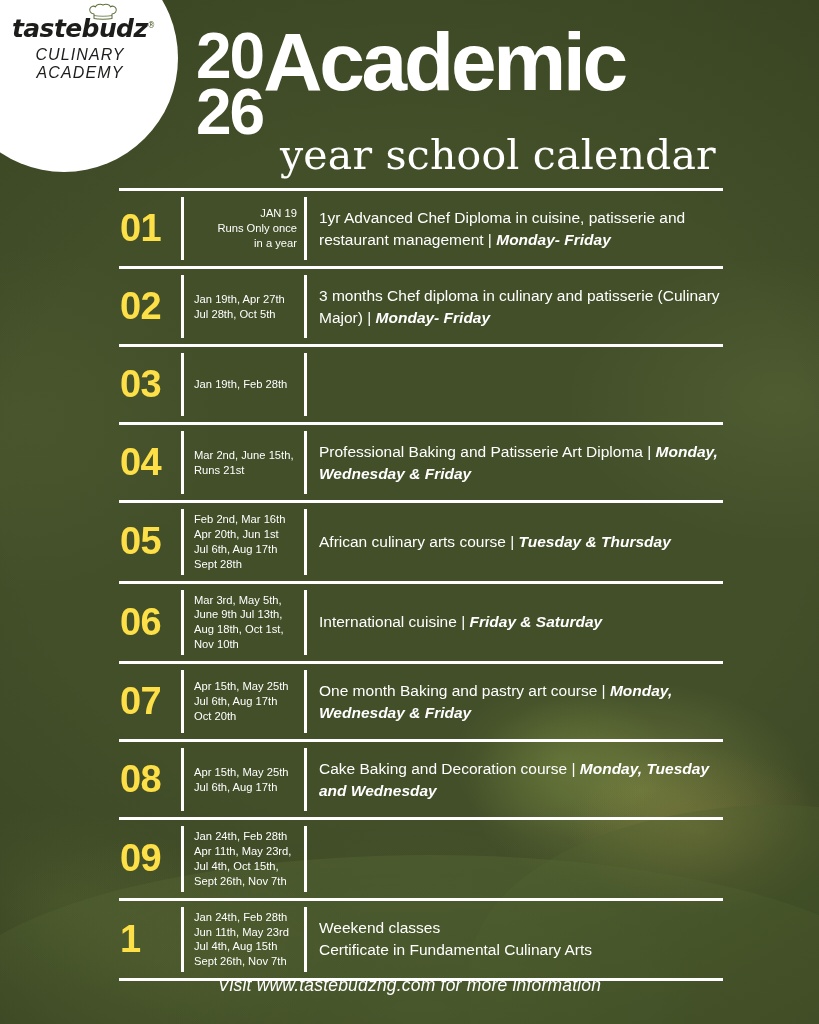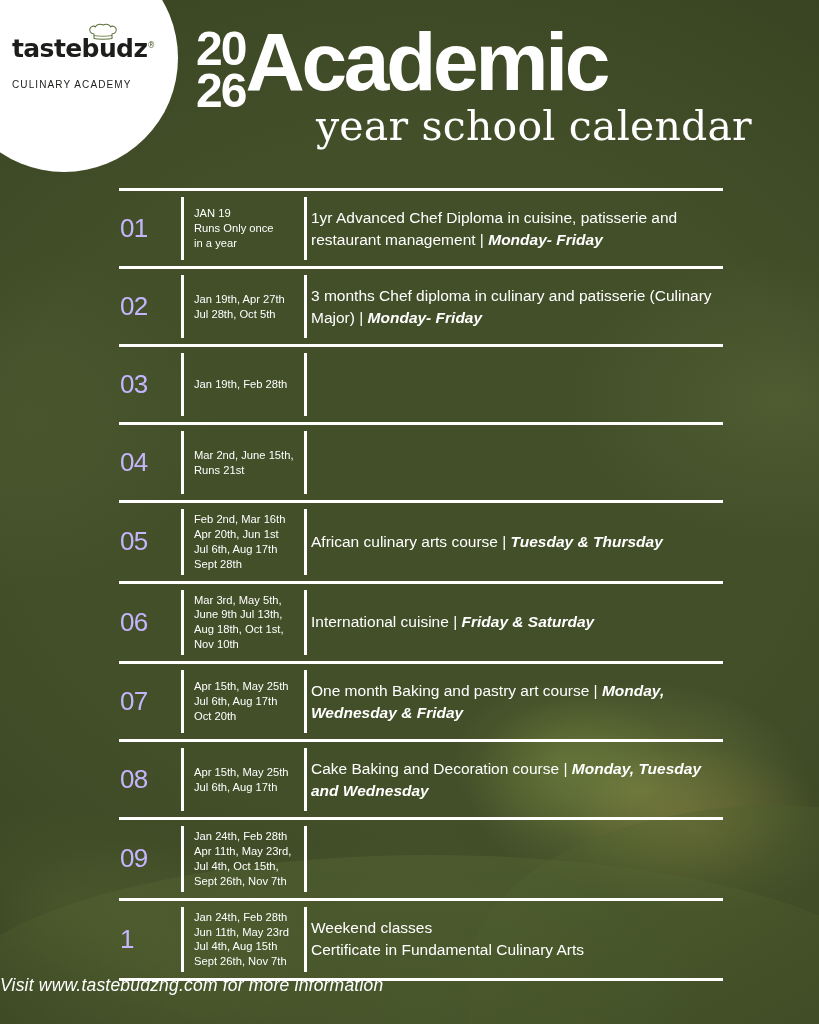--- a/index.html
+++ b/index.html
@@ -61,24 +61,25 @@
   .logo-circle {
     position: absolute;
     left: -50px; top: -56px;
     width: 228px; height: 228px;
     border-radius: 50%;
     background: #ffffff;
     z-index: 5;
   }
   .logo-block {
     position: absolute;
-    left: 12px; top: 36px;
+    left: 12px; top: 16px;
     width: 136px;
-    text-align: left;
+    text-align: center;
     z-index: 6;
+    font-style: italic;
   }
   .logo-hat {
     position: absolute;
     left: 76px; top: -13px;
     width: 30px; height: 17px;
     z-index: 7;
   }
   .logo-word {
     font-family: "DejaVu Sans", sans-serif;
     font-size: 25px;
@@ -88,43 +89,43 @@
     line-height: 1;
     position: relative;
   }
   .logo-reg {
     font-size: 8px;
     vertical-align: super;
     font-weight: normal;
     color: #4a5a2c;
   }
   .logo-sub {
-    margin-top: 18px;
-    font-family: "Liberation Sans", sans-serif;
-    font-size: 10px;
+    margin-top: 5px;
+    font-family: "Liberation Sans", sans-serif;
+    font-size: 16px;
     letter-spacing: 1.1px;
     color: #1d1d1b;
     font-weight: 400;
   }
 
   .title-wrap {
     position: absolute;
     left: 196px; top: 24px;
     width: 600px;
     z-index: 4;
     color: #fff;
   }
   .title-row1 {
     display: flex;
     align-items: flex-start;
   }
   .year-stack {
     font-family: "Liberation Sans", sans-serif;
     font-weight: bold;
-    font-size: 48px;
+    font-size: 64px;
     line-height: 0.88;
     letter-spacing: -2px;
     color: #ffffff;
     margin-top: 4px;
     margin-right: 2px;
   }
   .year-stack div { display: block; }
   .academic {
     font-family: "Liberation Sans", sans-serif;
     font-weight: bold;
@@ -132,21 +133,21 @@
     line-height: 0.92;
     letter-spacing: -3.2px;
     color: #ffffff;
     margin-left: -2px;
   }
   .subtitle {
     font-family: "DejaVu Serif", serif;
     font-size: 41px;
     line-height: 1;
     color: #ffffff;
-    margin-left: 120px;
+    margin-left: 84px;
     margin-top: -6px;
     letter-spacing: 0.2px;
     font-weight: 400;
   }
 
   
   .table {
     position: absolute;
     left: 119px; top: 188px;
     width: 604px;
@@ -160,60 +161,61 @@
   .row {
     display: flex;
     align-items: center;
     min-height: 75px;
     padding: 6px 0;
   }
   .col-num {
     width: 62px;
     flex: 0 0 62px;
     text-align: left;
-    color: #c4b5fd;
-    font-family: "Liberation Sans", sans-serif;
-    font-weight: normal;
-    font-size: 26px;
+    color: #fde047;
+    font-family: "Liberation Sans", sans-serif;
+    font-weight: bold;
+    font-size: 38px;
     letter-spacing: -0.6px;
     padding-left: 1px;
   }
   .col-dates {
     flex: 0 0 126px;
     width: 126px;
     border-left: 3px solid #ffffff;
     border-right: 3px solid #ffffff;
     padding: 3px 7px 3px 10px;
     color: #ffffff;
     font-family: "Liberation Sans", sans-serif;
     font-size: 11.2px;
     line-height: 1.33;
     align-self: stretch;
     display: flex;
     flex-direction: column;
     justify-content: center;
   }
-  .col-dates.centered { text-align: left; }
+  .col-dates.centered { text-align: right; }
   .col-desc {
     flex: 1 1 auto;
-    padding-left: 4px;
+    padding-left: 12px;
     color: #ffffff;
     font-family: "Liberation Sans", sans-serif;
     font-size: 15.5px;
     line-height: 1.42;
   }
   .col-desc em {
     font-style: italic;
     font-weight: bold;
   }
 
   .footer {
     position: absolute;
     left: 0; top: 975px;
     width: 819px;
+    text-align: center;
     color: #ffffff;
     font-family: "Liberation Sans", sans-serif;
     font-size: 17.5px;
     font-style: italic;
     z-index: 4;
     letter-spacing: 0.2px;
   }
 </style>
 </head>
 <body>
@@ -274,20 +276,21 @@
             <div>Jan 19th, Feb 28th</div>
           </div>
         </div>
         <div class="rule"></div>
         <div class="row">
           <div class="col-num">04</div>
           <div class="col-dates">
             <div>Mar 2nd, June 15th,</div>
             <div>Runs 21st</div>
           </div>
+          <div class="col-desc"><span> Professional Baking and  Patisserie Art Diploma | </span><em>Monday, Wednesday &amp; Friday</em></div>
         </div>
         <div class="rule"></div>
         <div class="row">
           <div class="col-num">05</div>
           <div class="col-dates">
             <div>Feb 2nd, Mar 16th</div>
             <div>Apr 20th, Jun 1st</div>
             <div>Jul 6th, Aug 17th</div>
             <div>Sept 28th</div>
           </div>

